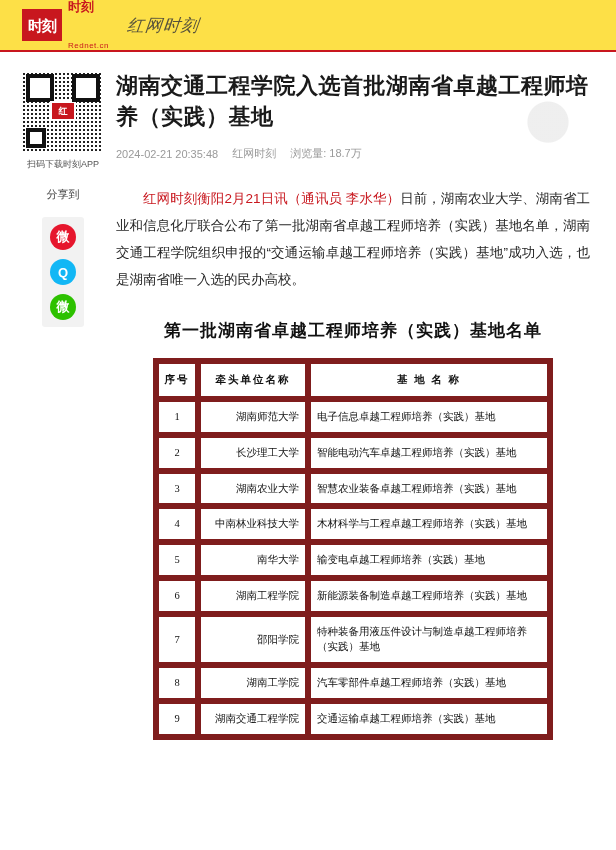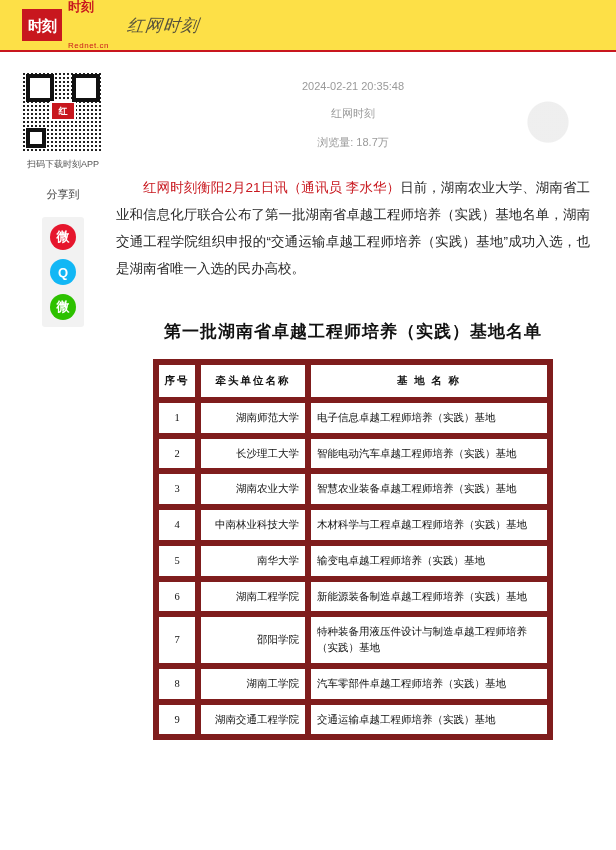--- a/index.html
+++ b/index.html
@@ -174,35 +174,34 @@
     margin: 4px 0 0 0;
   }
   .meta {
     margin-top: 14px;
     font-size: 11px;
     color: #9a9a9a;
     display: flex;
     gap: 14px;
     align-items: center;
     padding-bottom: 10px;
-    flex-direction: column;
   }
   .article-body {
     margin-top: 14px;
     font-size: 13.5px;
     color: #262626;
     line-height: 2.0;
     text-align: justify;
     text-indent: 2em;
   }
   .article-body .lead { color: #c8171e; }
 
   
   .table-title {
-    margin-top: 38px;
+    margin-top: 26px;
     text-align: center;
     font-family: "Liberation Serif", serif;
     font-size: 17px;
     font-weight: bold;
     color: #111;
     letter-spacing: 1px;
   }
   table.list {
     margin: 16px auto 0 auto;
     width: 400px;
@@ -264,20 +263,21 @@
 
       <div class="share-label">分享到</div>
       <div class="share-icons">
         <div class="share-ico ico-weibo">微</div>
         <div class="share-ico ico-qq">Q</div>
         <div class="share-ico ico-wechat">微</div>
       </div>
     </div>
 
     <div class="rightcol">
+      <h1 class="headline">湖南交通工程学院入选首批湖南省卓越工程师培养（实践）基地</h1>
 
       <div class="meta">
         <span>2024-02-21 20:35:48</span>
         <span>红网时刻</span>
         <span>浏览量: 18.7万</span>
       </div>
 
       <p class="article-body">
         <span class="lead">红网时刻衡阳2月21日讯（通讯员 李水华）</span><span>日前，湖南农业大学、湖南省工业和信息化厅联合公布了第一批湖南省卓越工程师培养（实践）基地名单，湖南交通工程学院组织申报的“交通运输卓越工程师培养（实践）基地”成功入选，也是湖南省唯一入选的民办高校。</span>
       </p>

